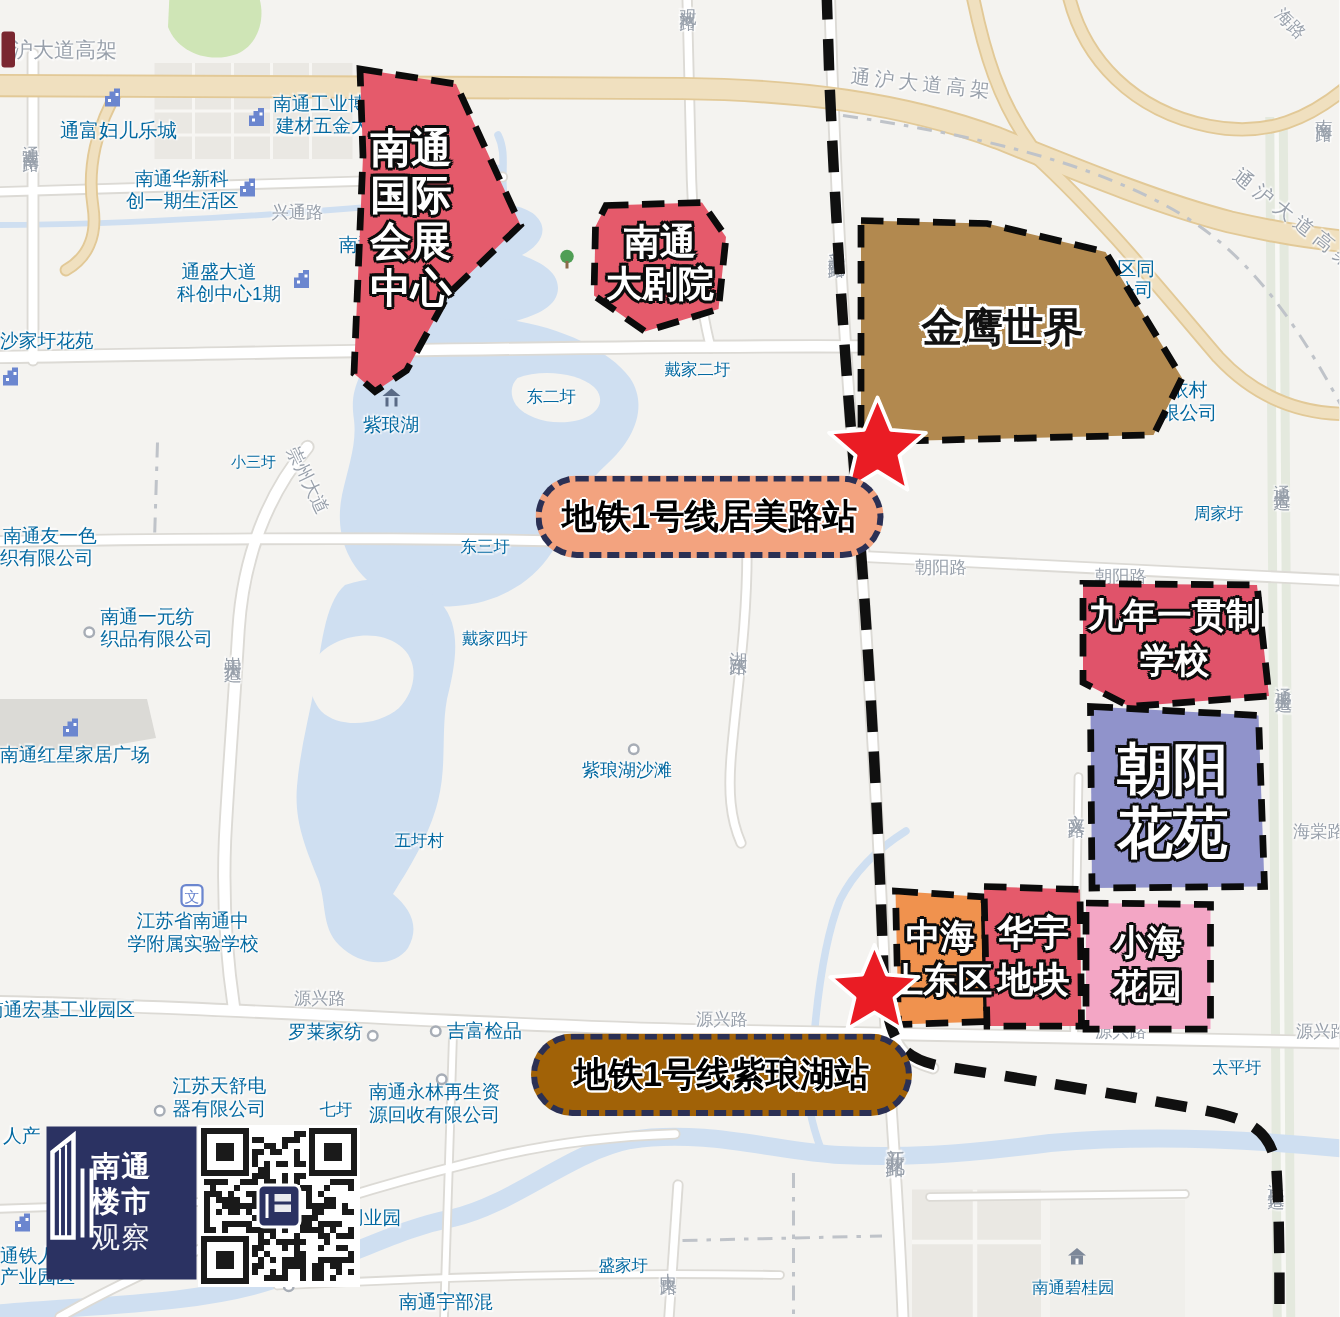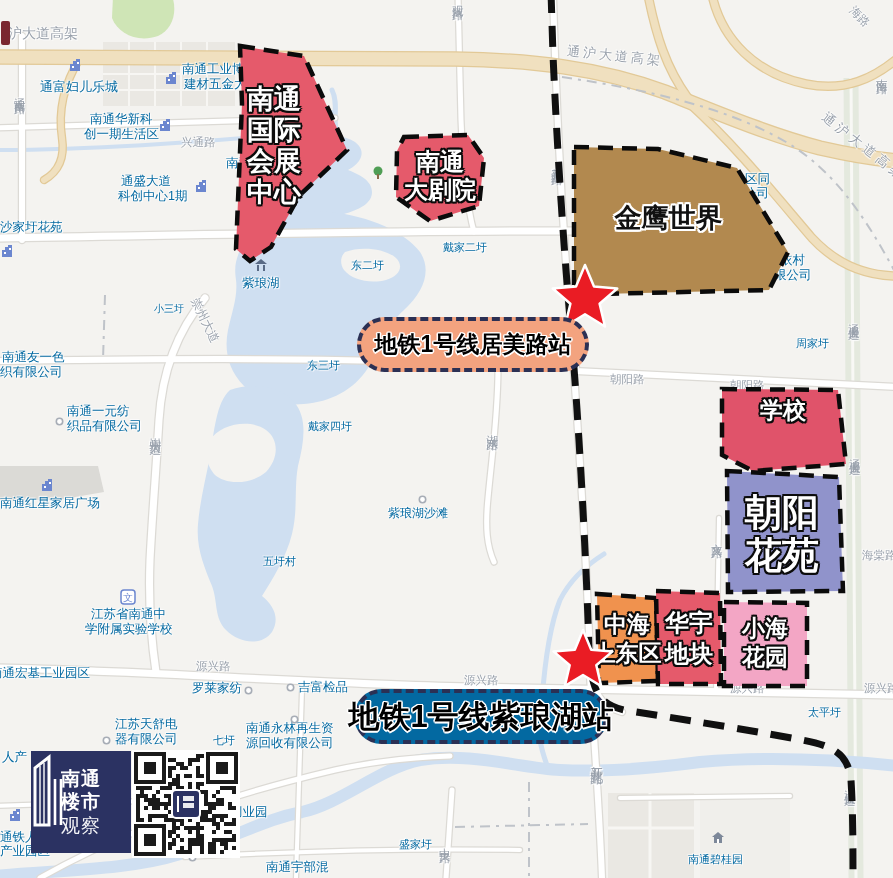--- a/index.html
+++ b/index.html
@@ -186,21 +186,21 @@
       <div class="lbl poi" style="left: 246px; top: 737px; font-size: 12.5px;">源回收有限公司</div>
       <div class="lbl poi" style="left: 298px; top: 681px; font-size: 12.5px;">吉富检品</div>
       <div class="lbl road" style="left: 464px; top: 674px; font-size: 11.5px;">源兴路</div>
       <div class="lbl road" style="left: 730px; top: 682px; font-size: 11.5px;">源兴路</div>
       <div class="lbl road" style="left: 864px; top: 682px; font-size: 11.5px;">源兴路</div>
       <div class="lbl poi" style="left: 808px; top: 706px; font-size: 11px;">太平圩</div>
       <div class="lbl road vert" style="left: 589px; top: 756px; font-size: 13px;">新开北路</div>
       <div class="lbl road vert" style="left: 438px; top: 839px; font-size: 11.5px;">中央路</div>
       <div class="lbl poi" style="left: 399px; top: 838px; font-size: 11px;">盛家圩</div>
       <div class="lbl poi" style="left: 688px; top: 853px; font-size: 11px;">南通碧桂园</div>
-      <div class="lbl poi" style="left: 266px; top: 862px; font-size: 12.5px; font-family: Liberation Mono, monospace;">南通宇部混</div>
+      <div class="lbl poi" style="left: 266px; top: 862px; font-size: 12.5px;">南通宇部混</div>
       <div class="lbl poi" style="left: 230px; top: 806px; font-size: 12.5px;">创业园</div>
       <div class="lbl poi" style="left: 0px; top: 831px; font-size: 12.5px;">通铁人</div>
       <div class="lbl poi" style="left: 0px; top: 845px; font-size: 12.5px;">产业园区</div>
       <div class="lbl road vert" style="left: 875px; top: 70px; font-size: 11.5px;">南海路</div>
       <div class="lbl road" style="left: 856px; top: 4px; font-size: 11.5px; transform: rotate(45deg); transform-origin: left top;">海路</div>
       <div class="lbl poi" style="left: 780px; top: 254px; font-size: 12.5px;">依村</div>
       <div class="lbl poi" style="left: 774px; top: 269px; font-size: 12.5px;">限公司</div>
       <div class="lbl poi" style="left: 745px; top: 173px; font-size: 12.5px;">区同</div>
       <div class="lbl poi" style="left: 744px; top: 187px; font-size: 12.5px;">公司</div>
       <div class="lbl poi" style="left: 2px; top: 751px; font-size: 12.5px;">人产</div>
@@ -353,20 +353,21 @@
         <div>中心</div>
       </div>
       <div class="siteLabel t-light" style="left: 392px; top: 148px; width: 96px; font-size: 24px; line-height: 1.15;">
         <div>南通</div>
         <div>大剧院</div>
       </div>
       <div class="siteLabel t-dark" style="left: 596px; top: 204px; width: 145px; font-size: 27px; line-height: 1.1;">
         <div>金鹰世界</div>
       </div>
       <div class="siteLabel t-light" style="left: 720px; top: 396px; width: 126px; font-size: 23px; line-height: 1.3;">
+        <div>九年一贯制</div>
         <div>学校</div>
       </div>
       <div class="siteLabel t-light" style="left: 730px; top: 492px; width: 104px; font-size: 37px; line-height: 1.15;">
         <div>朝阳</div>
         <div>花苑</div>
       </div>
       <div class="siteLabel t-light" style="left: 586px; top: 610px; width: 82px; font-size: 23px; line-height: 1.28;">
         <div>中海</div>
         <div>上东区</div>
       </div>
@@ -380,21 +381,21 @@
       </div>
     </div>
 
   <svg id="starsSvg" width="893" height="878" viewBox="0 0 893 878">
       <polygon points="585.0,265.0 594.0,286.6 617.3,288.5 599.6,303.7 605.0,326.5 585.0,314.3 565.0,326.5 570.4,303.7 552.7,288.5 576.0,286.6" fill="#ea1c24" stroke="#fff" stroke-width="2.5" stroke-linejoin="round"></polygon>
       <polygon points="583.0,630.0 591.2,649.7 612.5,651.4 596.3,665.3 601.2,686.1 583.0,675.0 564.8,686.1 569.7,665.3 553.5,651.4 574.8,649.7" fill="#ea1c24" stroke="#fff" stroke-width="2.5" stroke-linejoin="round"></polygon>
     </svg>
 
   <div id="pills" class="layer">
       <div class="pill" style="left: 357px; top: 317px; width: 224px; height: 47px; font-size: 23px; background: rgb(243, 163, 127); border: 4px dashed rgb(43, 48, 84);">地铁1号线居美路站</div>
-      <div class="pill" style="left: 354px; top: 689px; width: 246px; height: 47px; font-size: 31px; background: #0369a1; border: 4px dashed rgb(43, 48, 84);">地铁1号线紫琅湖站</div>
+      <div class="pill" style="left: 354px; top: 689px; width: 246px; height: 47px; font-size: 23px; background: #a16207; border: 4px dashed rgb(43, 48, 84);">地铁1号线紫琅湖站</div>
     </div>
 
   <div id="logo" style="background: rgb(43, 50, 98);">
     <svg width="34" height="78" viewBox="0 0 34 78">
       <path d="M4,74 V17 L18,6 V74 Z" fill="none" stroke="#fff" stroke-width="3"></path>
       <line x1="9" y1="15" x2="9" y2="74" stroke="#fff" stroke-width="1.4"></line>
       <line x1="13" y1="12" x2="13" y2="74" stroke="#fff" stroke-width="1.4"></line>
       <line x1="24" y1="28" x2="24" y2="74" stroke="#fff" stroke-width="2.6"></line>
       <line x1="30" y1="28" x2="30" y2="74" stroke="#fff" stroke-width="2.6"></line>
     </svg>

